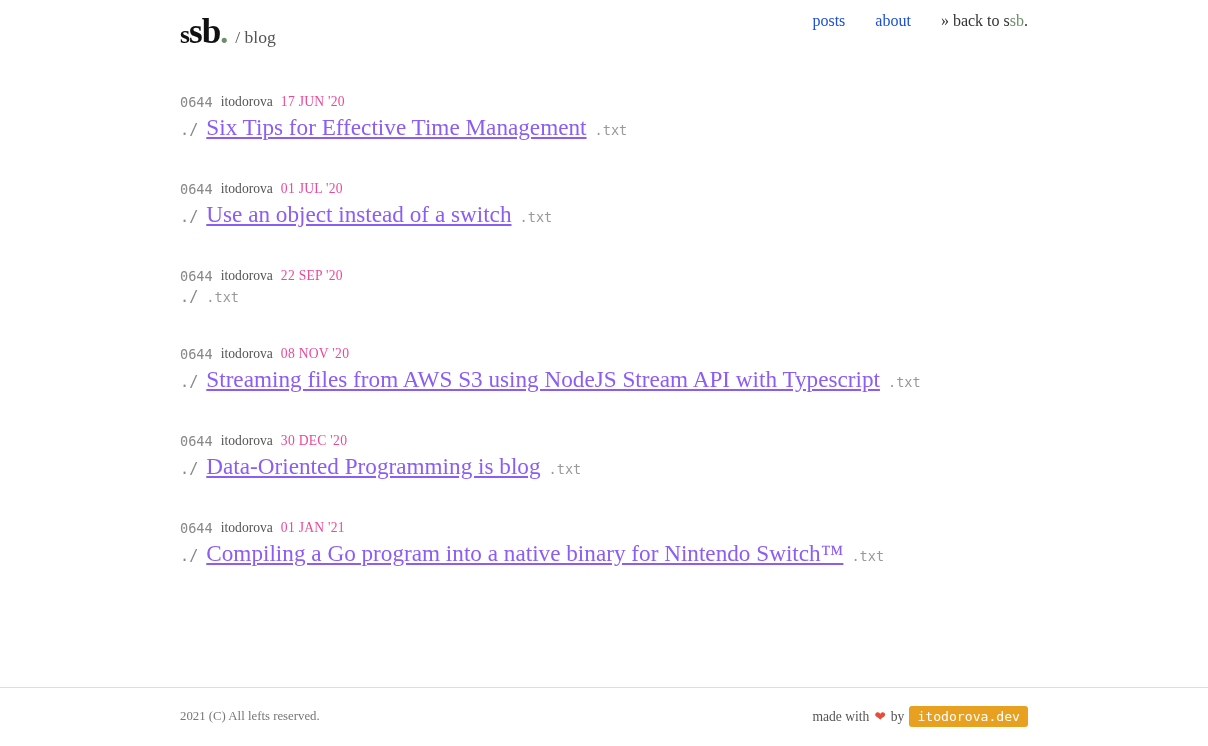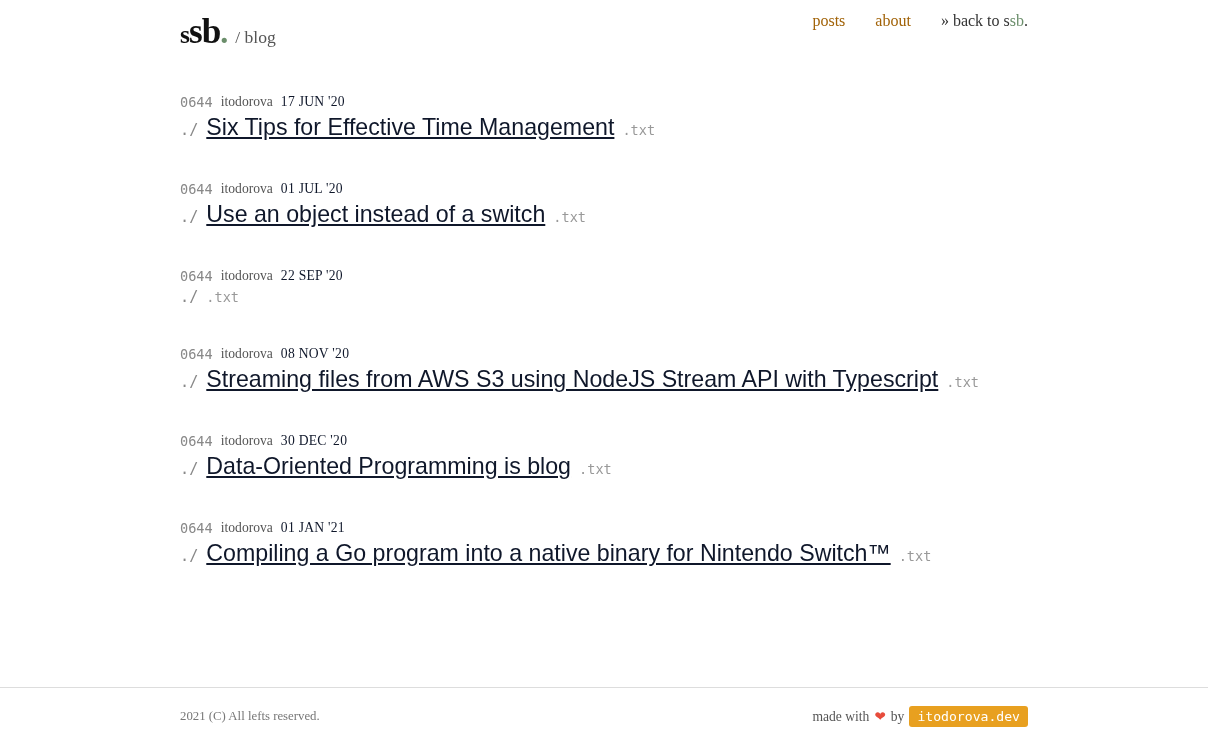--- a/index.html
+++ b/index.html
@@ -58,21 +58,21 @@
     }
 
     nav {
       display: flex;
       align-items: center;
       gap: 30px;
     }
 
     nav a {
       text-decoration: none;
-      color: #a16207;
+      color: #1d4ed8;
       font-size: 1rem;
       font-family: Georgia, serif;
     }
 
     nav .back-link {
       color: #333;
     }
 
     nav .back-link .ssb-accent {
       color: #6b8e6b;
@@ -102,43 +102,43 @@
     }
 
     .post-author {
       font-size: 0.85rem;
       color: #555;
       font-family: Georgia, serif;
     }
 
     .post-date {
       font-size: 0.85rem;
-      color: #0f172a;
+      color: #ec4899;
       font-family: Georgia, serif;
       text-transform: uppercase;
       letter-spacing: 0.02em;
     }
 
     .post-title-row {
       display: flex;
       align-items: baseline;
       gap: 8px;
     }
 
     .post-prefix {
       font-size: 0.95rem;
       color: #888;
       font-family: monospace;
     }
 
     .post-title {
       font-size: 1.45rem;
       font-weight: normal;
-      color: #0f172a;
-      font-family: Liberation Sans, sans-serif;
+      color: #8b5cf6;
+      font-family: Liberation Serif, serif;
       cursor: pointer;
     }
 
     .post-ext {
       font-size: 0.85rem;
       color: #999;
       font-family: monospace;
     }
 
     

